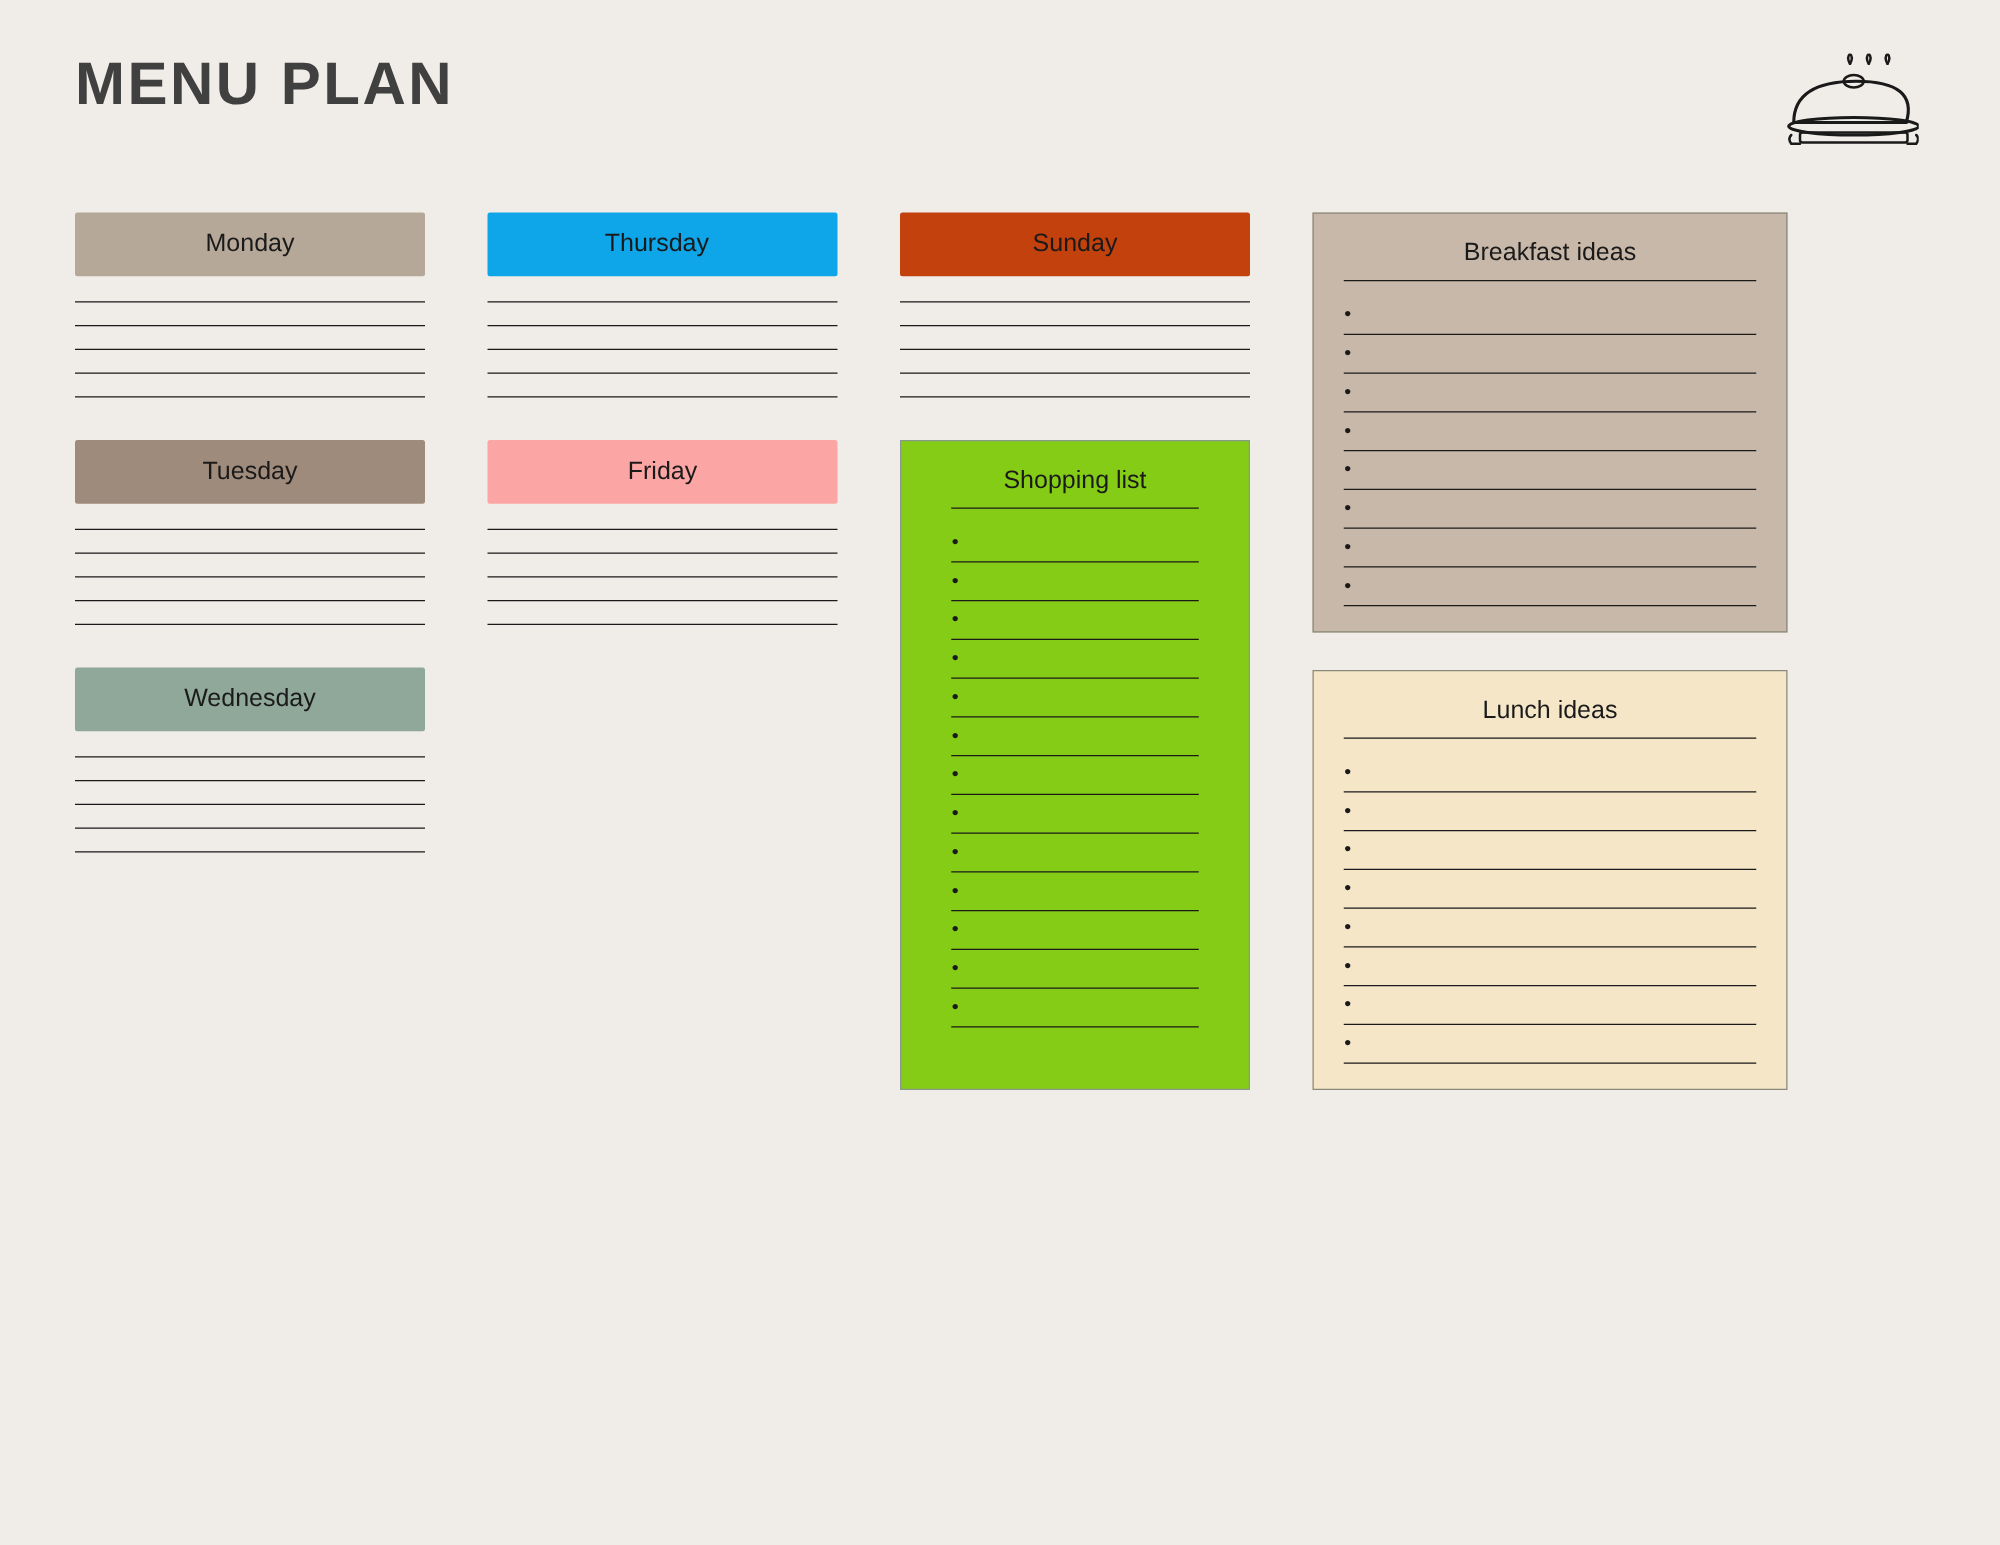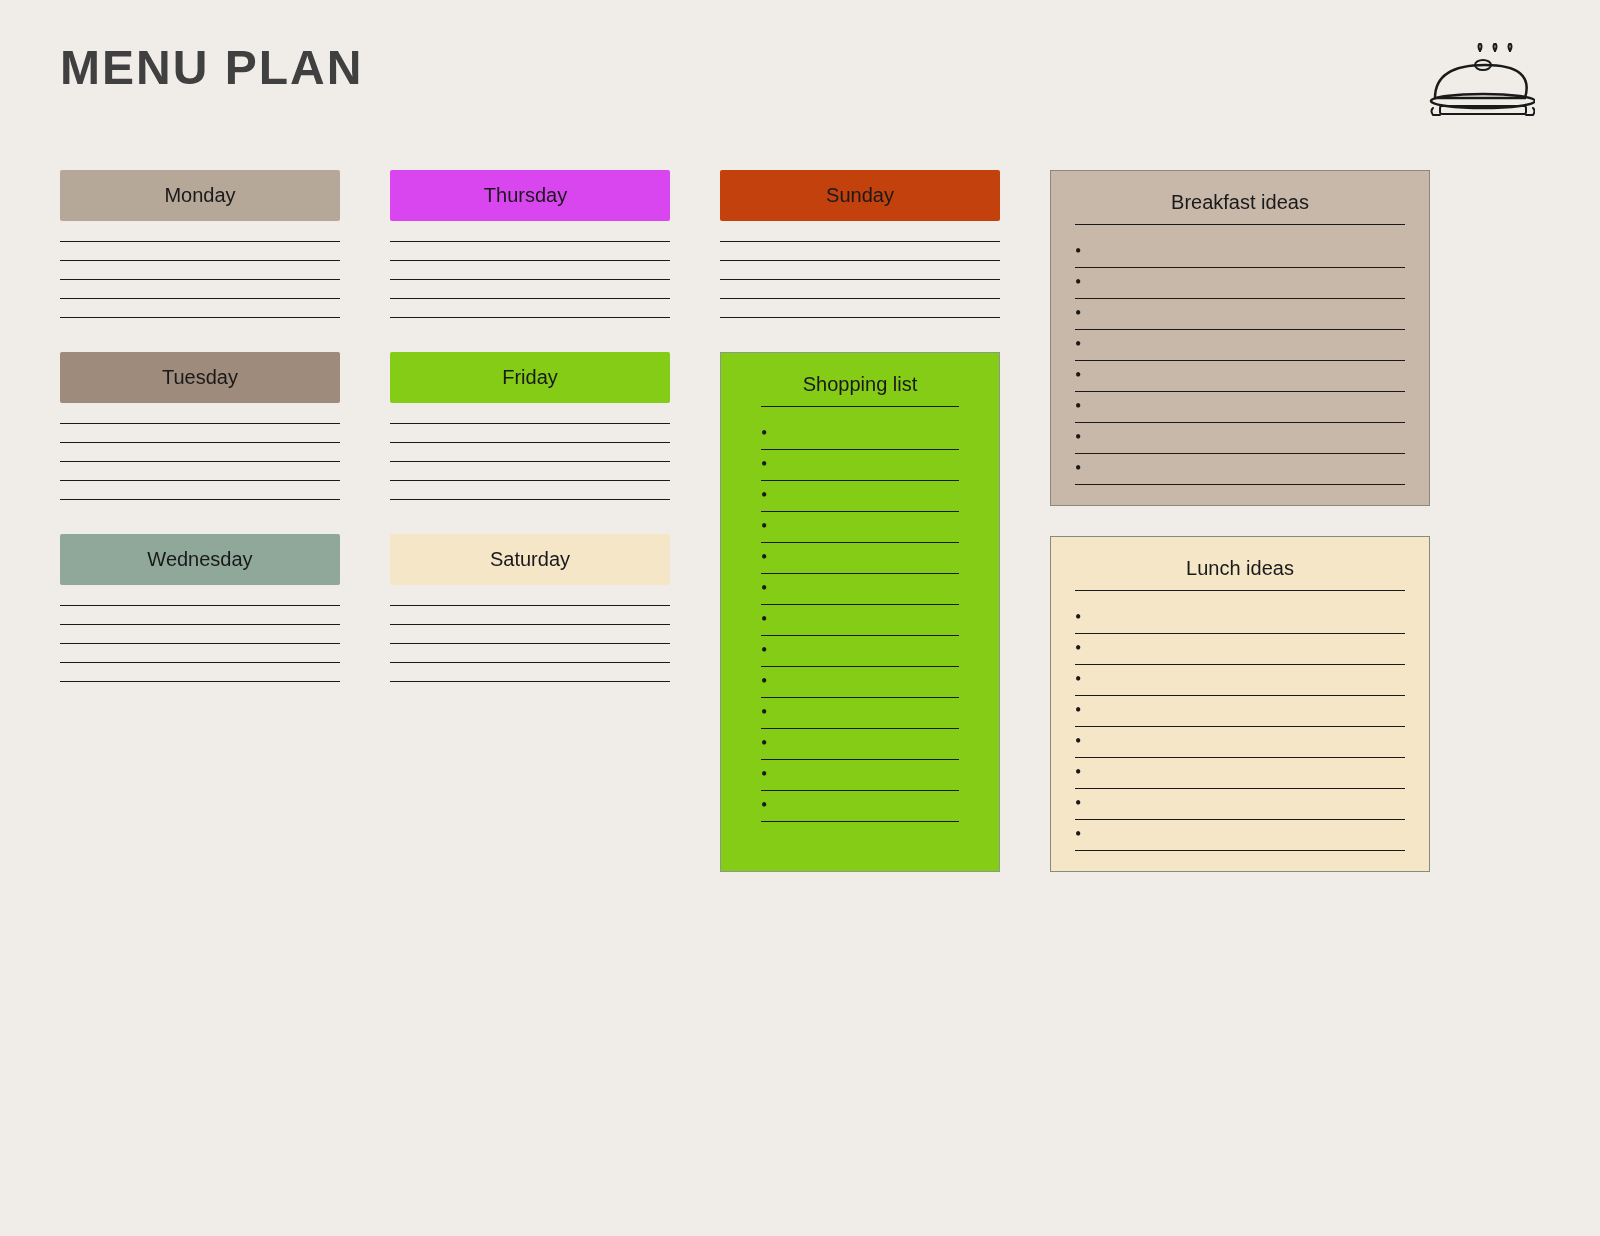--- a/index.html
+++ b/index.html
@@ -61,22 +61,22 @@
     }
 
     .day-section {
       margin-bottom: 30px;
     }
 
     
     .monday-bg { background-color: #b5a898; }
     .tuesday-bg { background-color: #9e8b7b; }
     .wednesday-bg { background-color: #8fa89a; }
-    .thursday-bg { background-color: #d946ef; padding-left: 11px; }
-    .friday-bg { background-color: #84cc16; }
+    .thursday-bg { background-color: #0ea5e9; padding-left: 11px; }
+    .friday-bg { background-color: #fca5a5; }
     .saturday-bg { background-color: #f5e6c8; }
     .sunday-bg { background-color: #c2410c; }
 
     .sunday-section {
       margin-bottom: 30px;
     }
 
     .shopping-panel {
       background-color: #84cc16;
       border: 1.5px solid #8a9a8a;
@@ -241,32 +241,20 @@
       </div>
       <div class="day-lines">
         <div class="line"></div>
         <div class="line"></div>
         <div class="line"></div>
         <div class="line"></div>
         <div class="line"></div>
       </div>
     </div>
 
-    <div class="day-section">
-      <div class="day-header saturday-bg">
-        <span>Saturday</span>
-      </div>
-      <div class="day-lines">
-        <div class="line"></div>
-        <div class="line"></div>
-        <div class="line"></div>
-        <div class="line"></div>
-        <div class="line"></div>
-      </div>
-    </div>
   </div>
 
   <div class="col3">
 
     <div class="sunday-section">
       <div class="day-header sunday-bg">
         <span>Sunday</span>
       </div>
       <div class="day-lines">
         <div class="line"></div>

